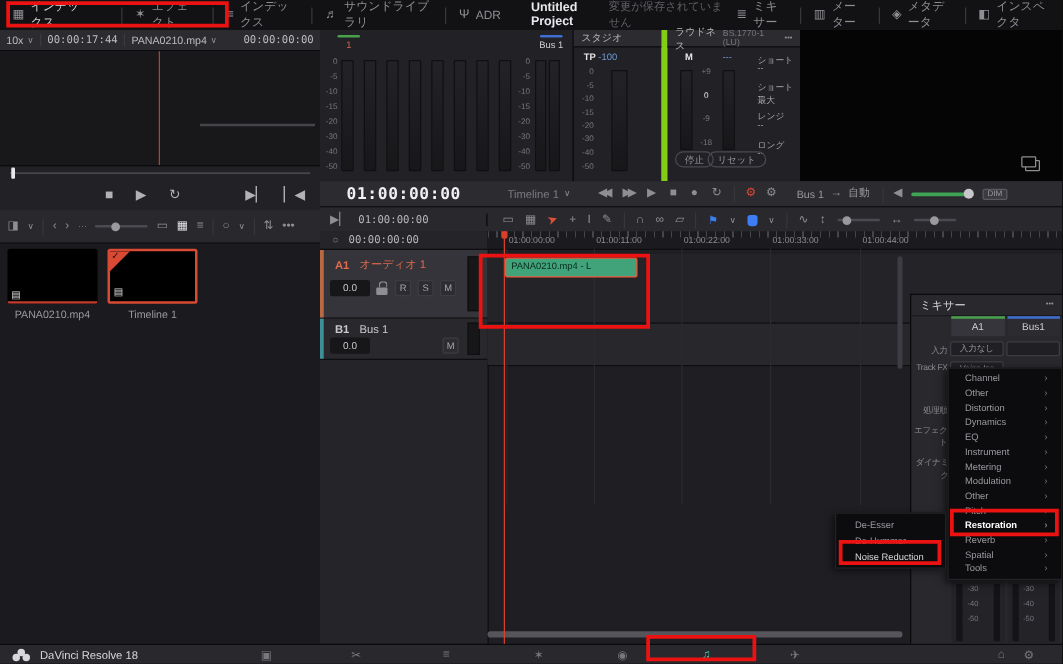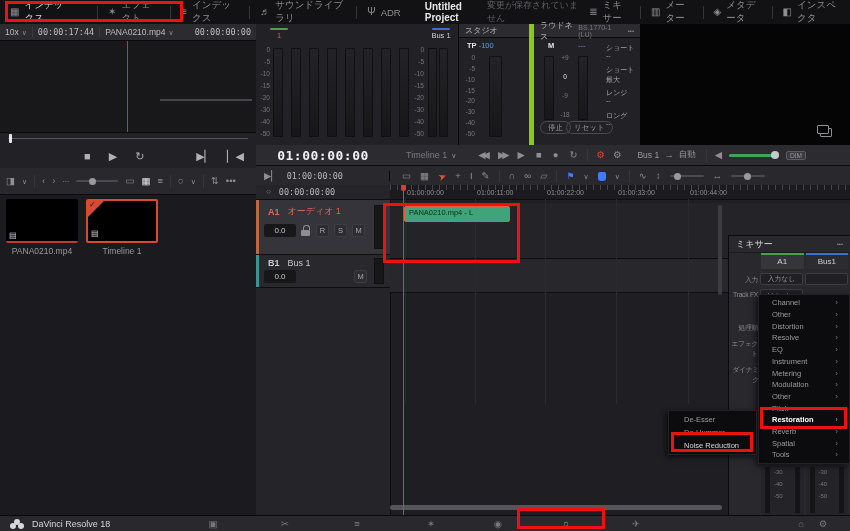--- a/index.html
+++ b/index.html
@@ -602,21 +602,21 @@
       </div>
     <div class="menu-item">
         <span>Other</span>
         <span class="chev">›</span>
       </div>
     <div class="menu-item">
         <span>Distortion</span>
         <span class="chev">›</span>
       </div>
     <div class="menu-item">
-        <span>Resolve</span>
+        <span>Dynamics</span>
         <span class="chev">›</span>
       </div>
     <div class="menu-item">
         <span>EQ</span>
         <span class="chev">›</span>
       </div>
     <div class="menu-item">
         <span>Instrument</span>
         <span class="chev">›</span>
       </div>

